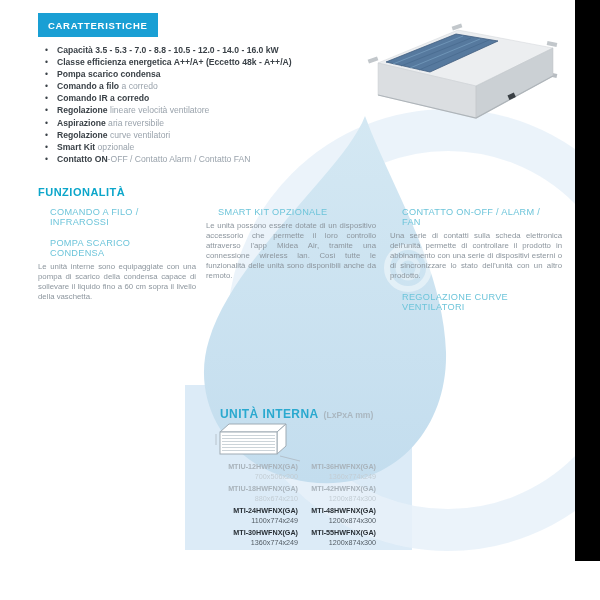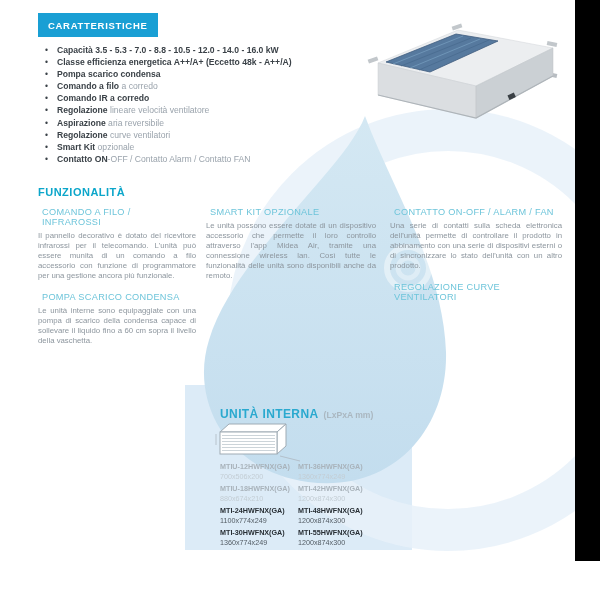--- a/index.html
+++ b/index.html
@@ -28,33 +28,33 @@
   .photo{position:absolute;left:348px;top:18px;z-index:1;}
 
   
   .fun-title{position:absolute;left:38px;top:186px;z-index:2;margin:0;
              font-size:11px;font-weight:700;color:#0ca6ca;letter-spacing:.5px;}
   .cols{position:absolute;left:38px;top:207px;z-index:2;display:flex;}
   .col{flex:0 0 auto;}
   .col-1{width:158px;margin-right:10px;}
   .col-2{width:170px;margin-right:14px;}
   .col-3{width:172px;}
-  .sec h3{margin:0 4px 4px;font-size:9.2px;font-weight:400;color:#6ec5da;letter-spacing:.3px;}
+  .sec h3{margin:0 12px 4px;font-size:9.2px;font-weight:400;color:#6ec5da;letter-spacing:.3px;}
   .sec p{margin:0;font-size:7.8px;line-height:10px;color:#8d969e;text-align:justify;}
   .sec + .sec{margin-top:11px;}
 
   
   .panel{position:absolute;left:185px;top:385px;width:227px;height:165px;z-index:2;}
   .panel-head{position:absolute;left:35px;top:19px;white-space:nowrap;}
   .iu-title{font-size:12px;font-weight:700;color:#2aa9cf;letter-spacing:.4px;}
   .iu-sub{font-size:8.6px;color:#aab7c0;margin-left:5px;font-weight:bold;}
   .drawing{position:absolute;left:27px;top:33px;}
   .models{position:absolute;left:35px;top:78px;display:flex;}
   .mcol{width:78px;}
-  .model{margin-bottom:4px;}
+  .model{margin-bottom:4px;text-align:right;}
   .mname{font-size:7.2px;font-weight:700;line-height:8.5px;}
   .mdims{font-size:7.2px;line-height:8.5px;margin-top:1px;}
   .muted .mname{color:#a9b3bb;}
   .muted .mdims{color:#c3cdd4;}
   .strong .mname{color:#272e34;}
   .strong .mdims{color:#525b63;}
 </style>
 </head>
 <body>
 
@@ -119,21 +119,20 @@
 
     <rect x="160" y="76" width="7" height="5" fill="#3a4045" transform="rotate(-24 163 78)"></rect>
   </svg>
 
   <h2 class="fun-title">FUNZIONALITÀ</h2>
 
   <div class="cols">
     <div class="col col-1">
       <div class="sec">
         <h3>COMANDO A FILO / INFRAROSSI</h3>
-        <p>Il pannello decorativo è dotato del ricevitore infrarossi per il telecomando. L'unità può essere munita di un comando a filo accessorio con funzione di programmatore per una gestione ancora più funzionale.</p>
       </div>
       <div class="sec">
         <h3>POMPA SCARICO CONDENSA</h3>
         <p>Le unità interne sono equipaggiate con una pompa di scarico della condensa capace di sollevare il liquido fino a 60 cm sopra il livello della vaschetta.</p>
       </div>
     </div>
     <div class="col col-2">
       <div class="sec">
         <h3>SMART KIT OPZIONALE</h3>
         <p>Le unità possono essere dotate di un dispositivo accessorio che permette il loro controllo attraverso l'app Midea Air, tramite una connessione wireless lan. Così tutte le funzionalità delle unità sono disponibili anche da remoto.</p>

